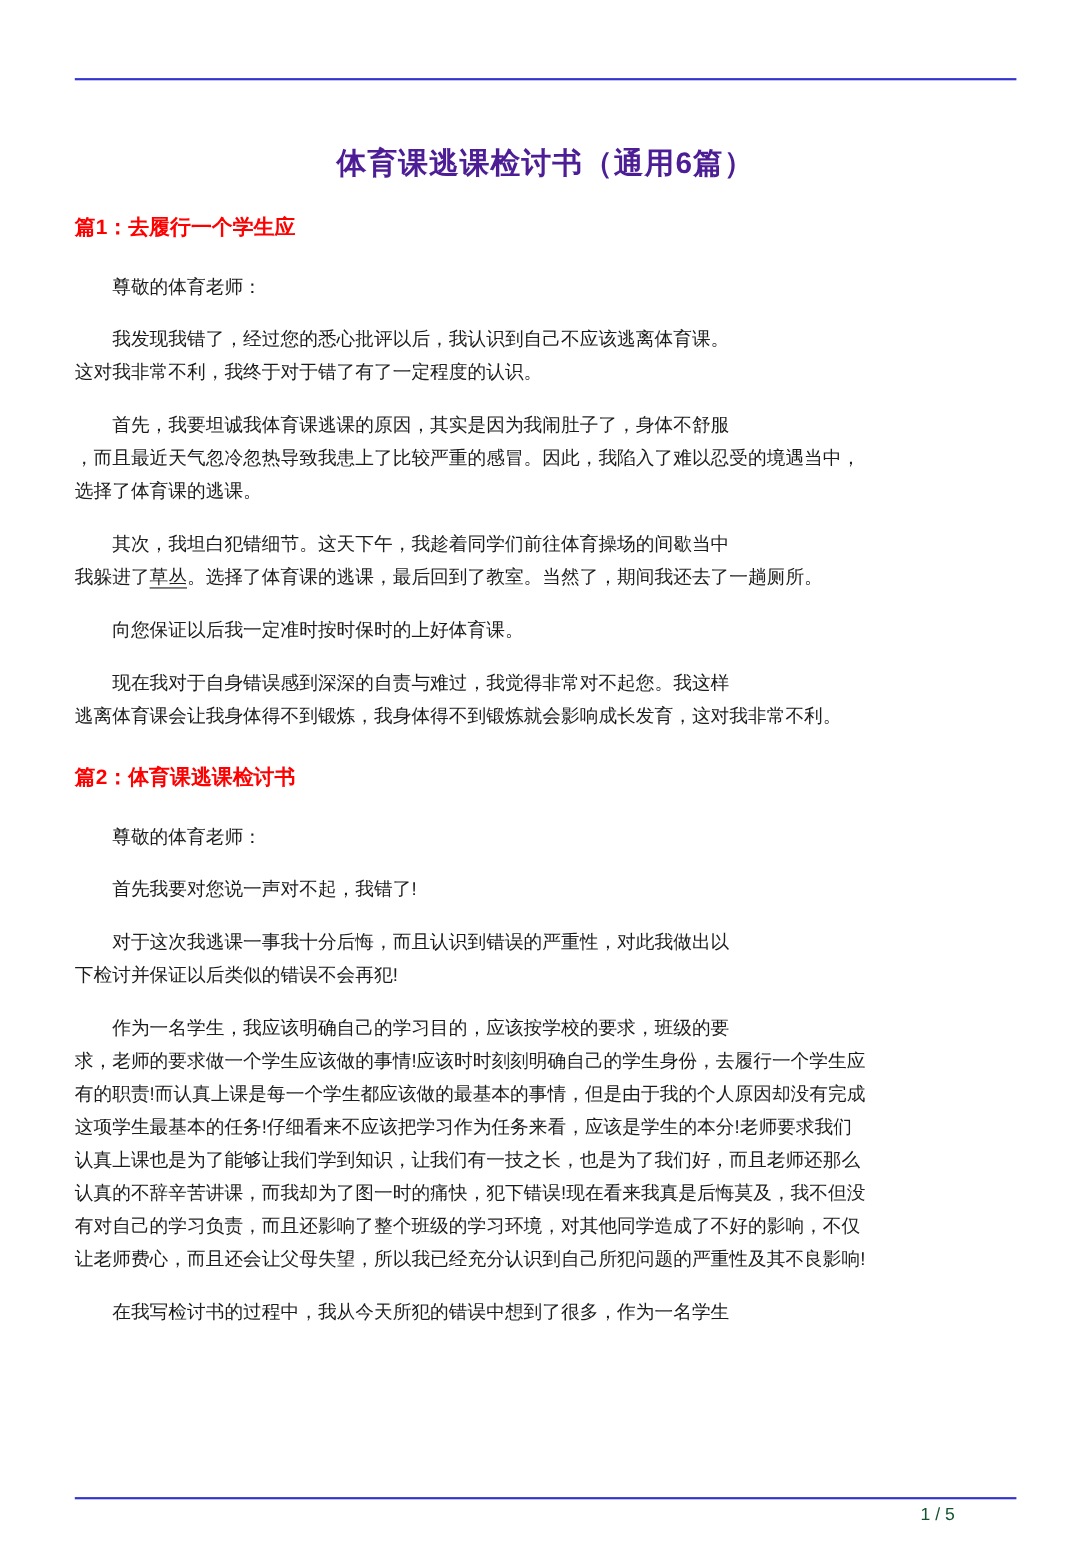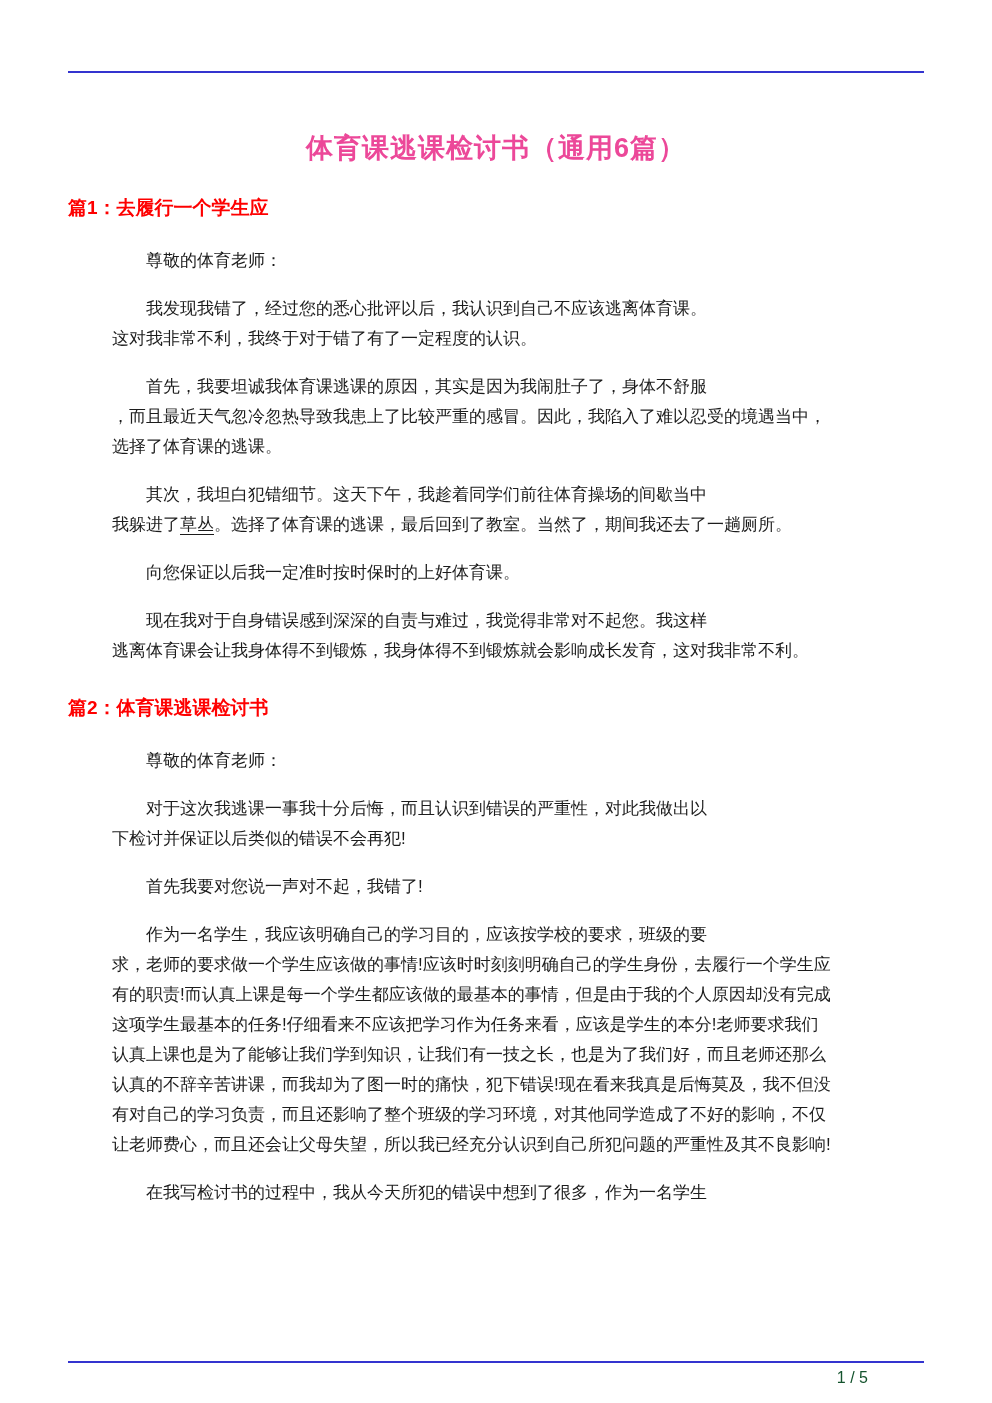--- a/index.html
+++ b/index.html
@@ -22,38 +22,37 @@
   .top-rule { top: 71px; }
   .bottom-rule { top: 1361px; }
   .content {
     padding: 130px 68px 0 68px;
   }
   .doc-title {
     text-align: center;
     font-size: 27px;
     line-height: 36px;
     font-weight: 700;
-    color: #ec4899;
+    color: #4c1d95;
     letter-spacing: 1px;
   }
   .section-heading {
     margin-top: 30px;
     margin-bottom: 26px;
     font-size: 19px;
     line-height: 24px;
     font-weight: 700;
     color: #fe0000;
   }
   .para {
     font-size: 17px;
     line-height: 30px;
     margin-bottom: 18px;
     white-space: pre-line;
     color: #1c1c1c;
-    margin-left: 44px;
   }
   .underlined {
     text-decoration: underline;
     text-decoration-thickness: 1px;
     text-underline-offset: 4px;
   }
   .page-number {
     position: absolute;
     top: 1367px;
     right: 124px;
@@ -82,23 +81,23 @@
     <p class="para"><span>　　其次，我坦白犯错细节。这天下午，我趁着同学们前往体育操场的间歇当中
 我躲进了</span><span class="underlined">草丛</span><span>。选择了体育课的逃课，最后回到了教室。当然了，期间我还去了一趟厕所。</span></p>
     <p class="para">　　向您保证以后我一定准时按时保时的上好体育课。</p>
     <p class="para">　　现在我对于自身错误感到深深的自责与难过，我觉得非常对不起您。我这样
 逃离体育课会让我身体得不到锻炼，我身体得不到锻炼就会影响成长发育，这对我非常不利。</p>
   </section>
 
   <section>
     <h2 class="section-heading">篇2：体育课逃课检讨书</h2>
     <p class="para">　　尊敬的体育老师：</p>
+    <p class="para">　　首先我要对您说一声对不起，我错了!</p>
     <p class="para">　　对于这次我逃课一事我十分后悔，而且认识到错误的严重性，对此我做出以
 下检讨并保证以后类似的错误不会再犯!</p>
-    <p class="para">　　首先我要对您说一声对不起，我错了!</p>
     <p class="para">　　作为一名学生，我应该明确自己的学习目的，应该按学校的要求，班级的要
 求，老师的要求做一个学生应该做的事情!应该时时刻刻明确自己的学生身份，去履行一个学生应
 有的职责!而认真上课是每一个学生都应该做的最基本的事情，但是由于我的个人原因却没有完成
 这项学生最基本的任务!仔细看来不应该把学习作为任务来看，应该是学生的本分!老师要求我们
 认真上课也是为了能够让我们学到知识，让我们有一技之长，也是为了我们好，而且老师还那么
 认真的不辞辛苦讲课，而我却为了图一时的痛快，犯下错误!现在看来我真是后悔莫及，我不但没
 有对自己的学习负责，而且还影响了整个班级的学习环境，对其他同学造成了不好的影响，不仅
 让老师费心，而且还会让父母失望，所以我已经充分认识到自己所犯问题的严重性及其不良影响!</p>
     <p class="para">　　在我写检讨书的过程中，我从今天所犯的错误中想到了很多，作为一名学生</p>
   </section>

